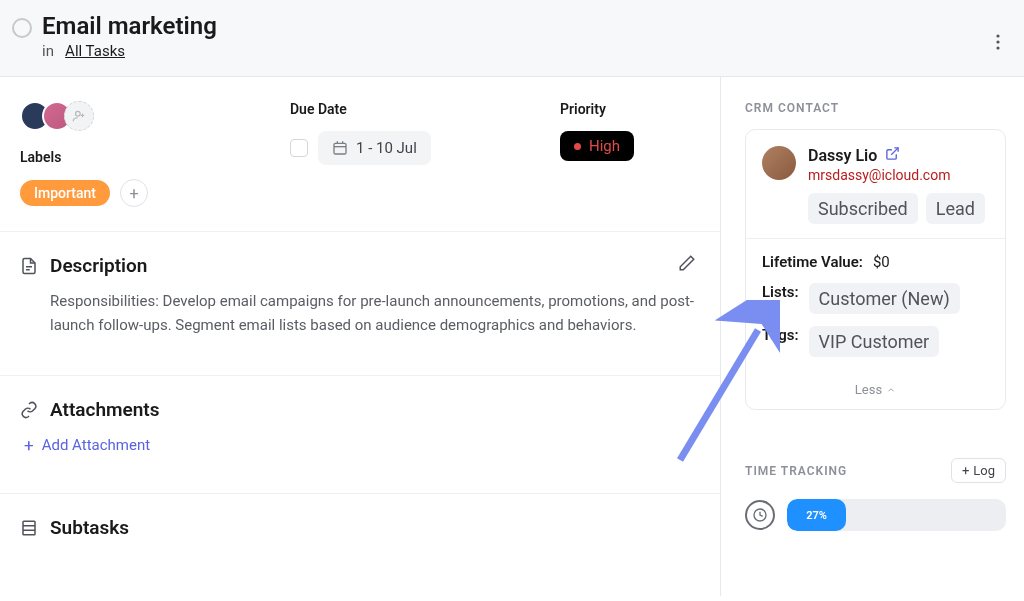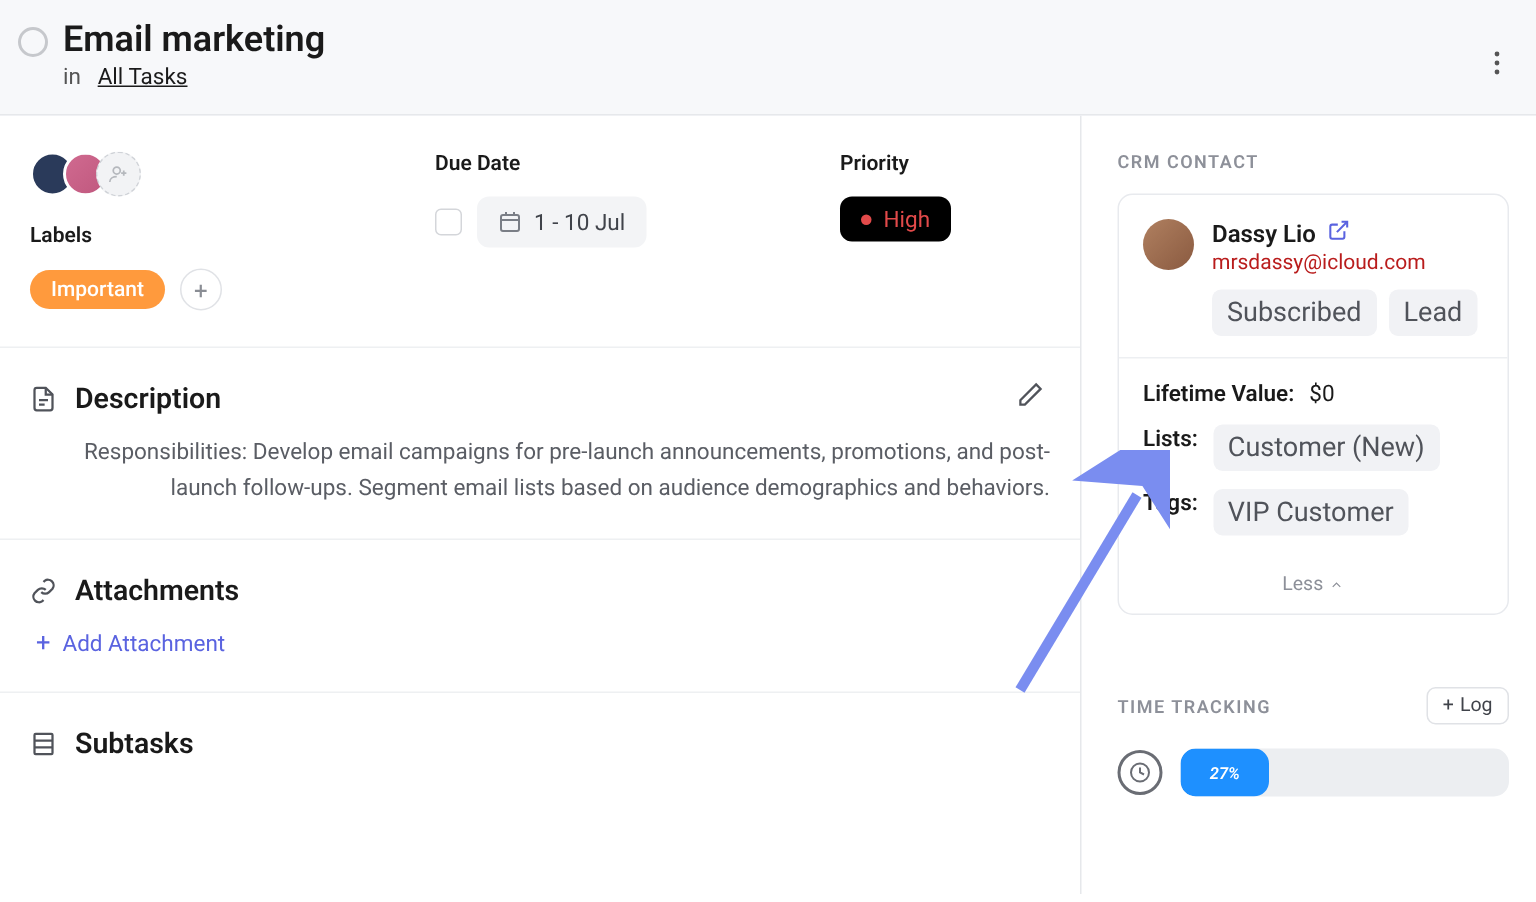--- a/index.html
+++ b/index.html
@@ -85,21 +85,21 @@
   .cal-icn{color:#7a7e86;}
 
   .pri-chip {
     display:inline-flex;align-items:center;gap:8px;
     background:#000000;color:#e24a4a;font-size:15px;
     padding:6px 14px;border-radius:8px;
   }
   .pri-dot{width:7px;height:7px;background:#e24a4a;border-radius:50%;}
 
   
-  .section { padding: 22px 20px 22px 20px; border-bottom: 1px solid #eef0f2; text-align: right; }
+  .section { padding: 22px 20px 38px 20px; border-bottom: 1px solid #eef0f2; }
   .section.no-border{border-bottom:none;}
   .sec-head { display:flex;align-items:center;gap:12px;font-size:19px;font-weight:600;color:#1a1a1a; position:relative;}
   .sec-head .icn { color:#50535a; }
   .sec-head .edit { position:absolute;right:4px;color:#50535a;cursor:pointer;}
   .desc-text { margin-top:12px;color:#5a5d64;font-size:15px;line-height:1.6;margin-left:30px; }
 
   .add-attach { margin-top:14px;color:#5a63e0;font-size:15px;display:flex;align-items:center;gap:8px;cursor:pointer;margin-left:4px;}
   .add-attach .plus{font-size:17px;}
 
   
@@ -135,21 +135,21 @@
   .log-btn{
     border:1px solid #e0e2e6;border-radius:6px;padding:4px 10px;font-size:13px;color:#40434a;
     display:inline-flex;align-items:center;gap:4px;cursor:pointer;background:#fff;
   }
   .tt-bar-row{display:flex;align-items:center;gap:12px;margin-top:16px;}
   .clock-wrap{
     width:30px;height:30px;border:2px solid #6a6d74;border-radius:50%;
     display:flex;align-items:center;justify-content:center;color:#6a6d74;
   }
   .prog-outer{
-    flex:1;height:32px;background:#eceef1;border-radius:10px;position:relative;overflow:hidden;font-style:italic;
+    flex:1;height:32px;background:#eceef1;border-radius:10px;position:relative;overflow:hidden;
   }
   .prog-inner{
     position:absolute;left:0;top:0;bottom:0;width:27%;
     background:#1e90ff;border-radius:10px;
     display:flex;align-items:center;justify-content:center;
     color:#fff;font-size:11px;font-weight:600;
   }
   .tt-foot{display:flex;justify-content:space-between;margin-top:14px;color:#40434a;font-size:15px;}
 
   

